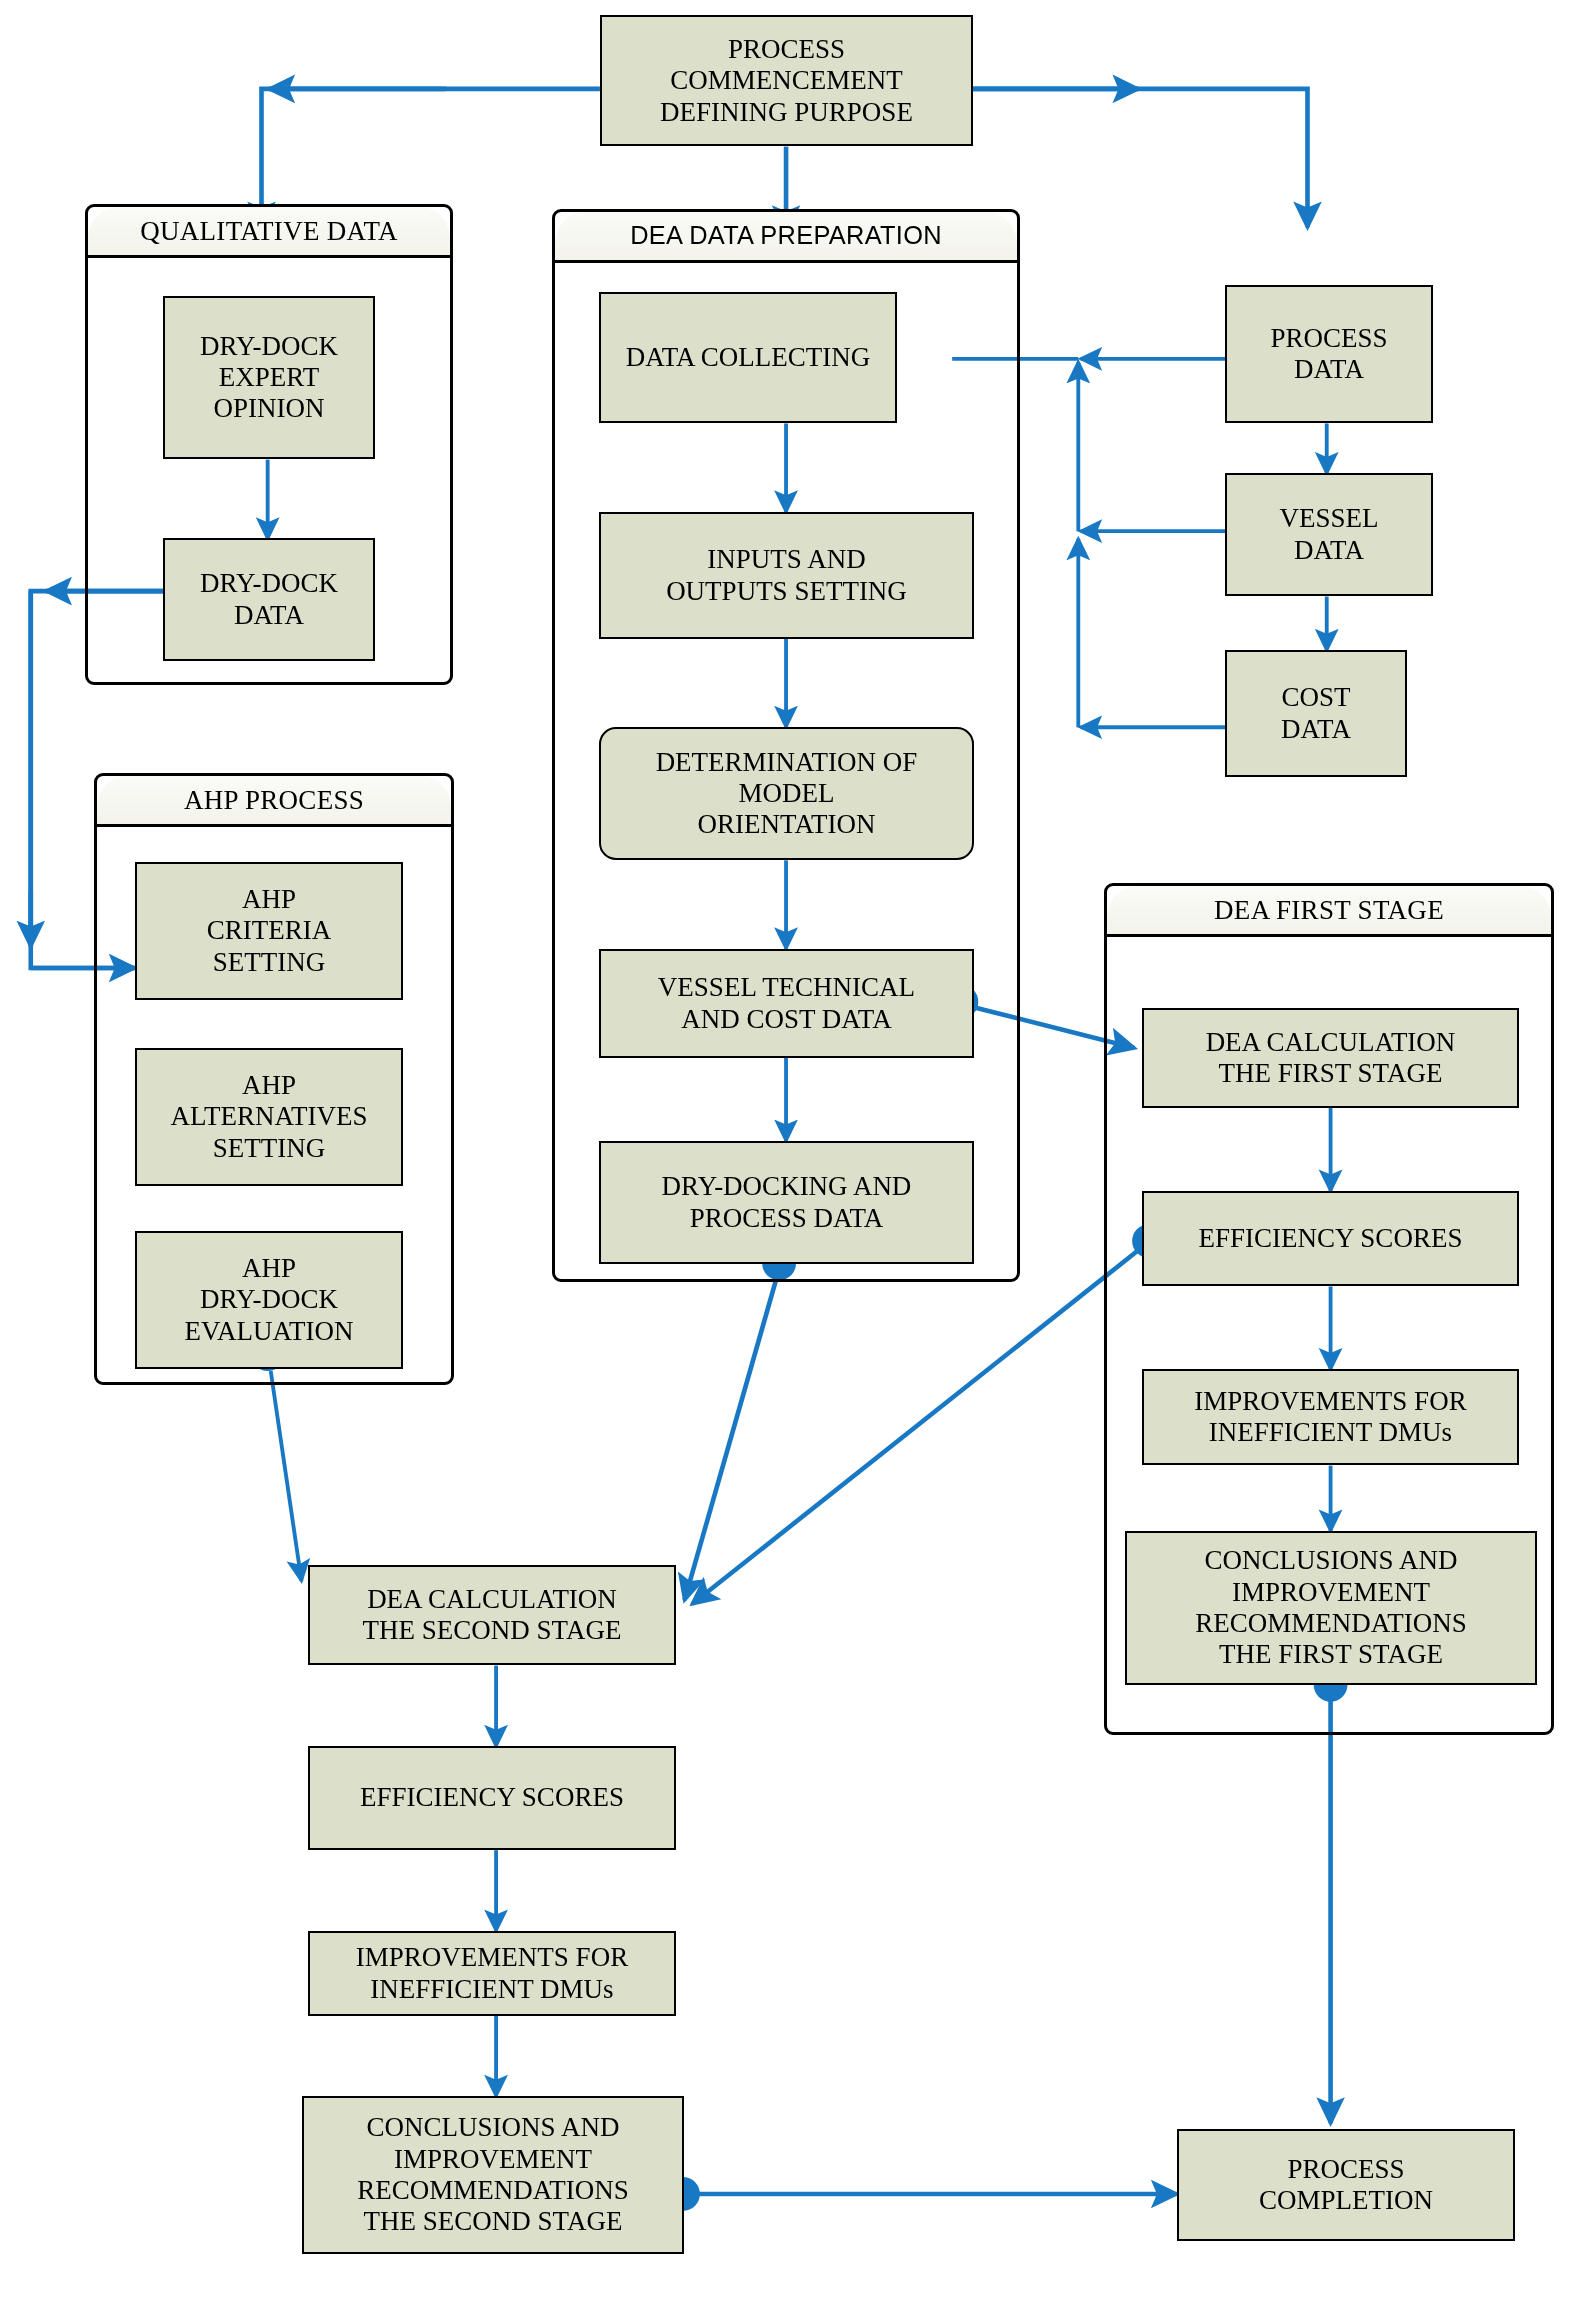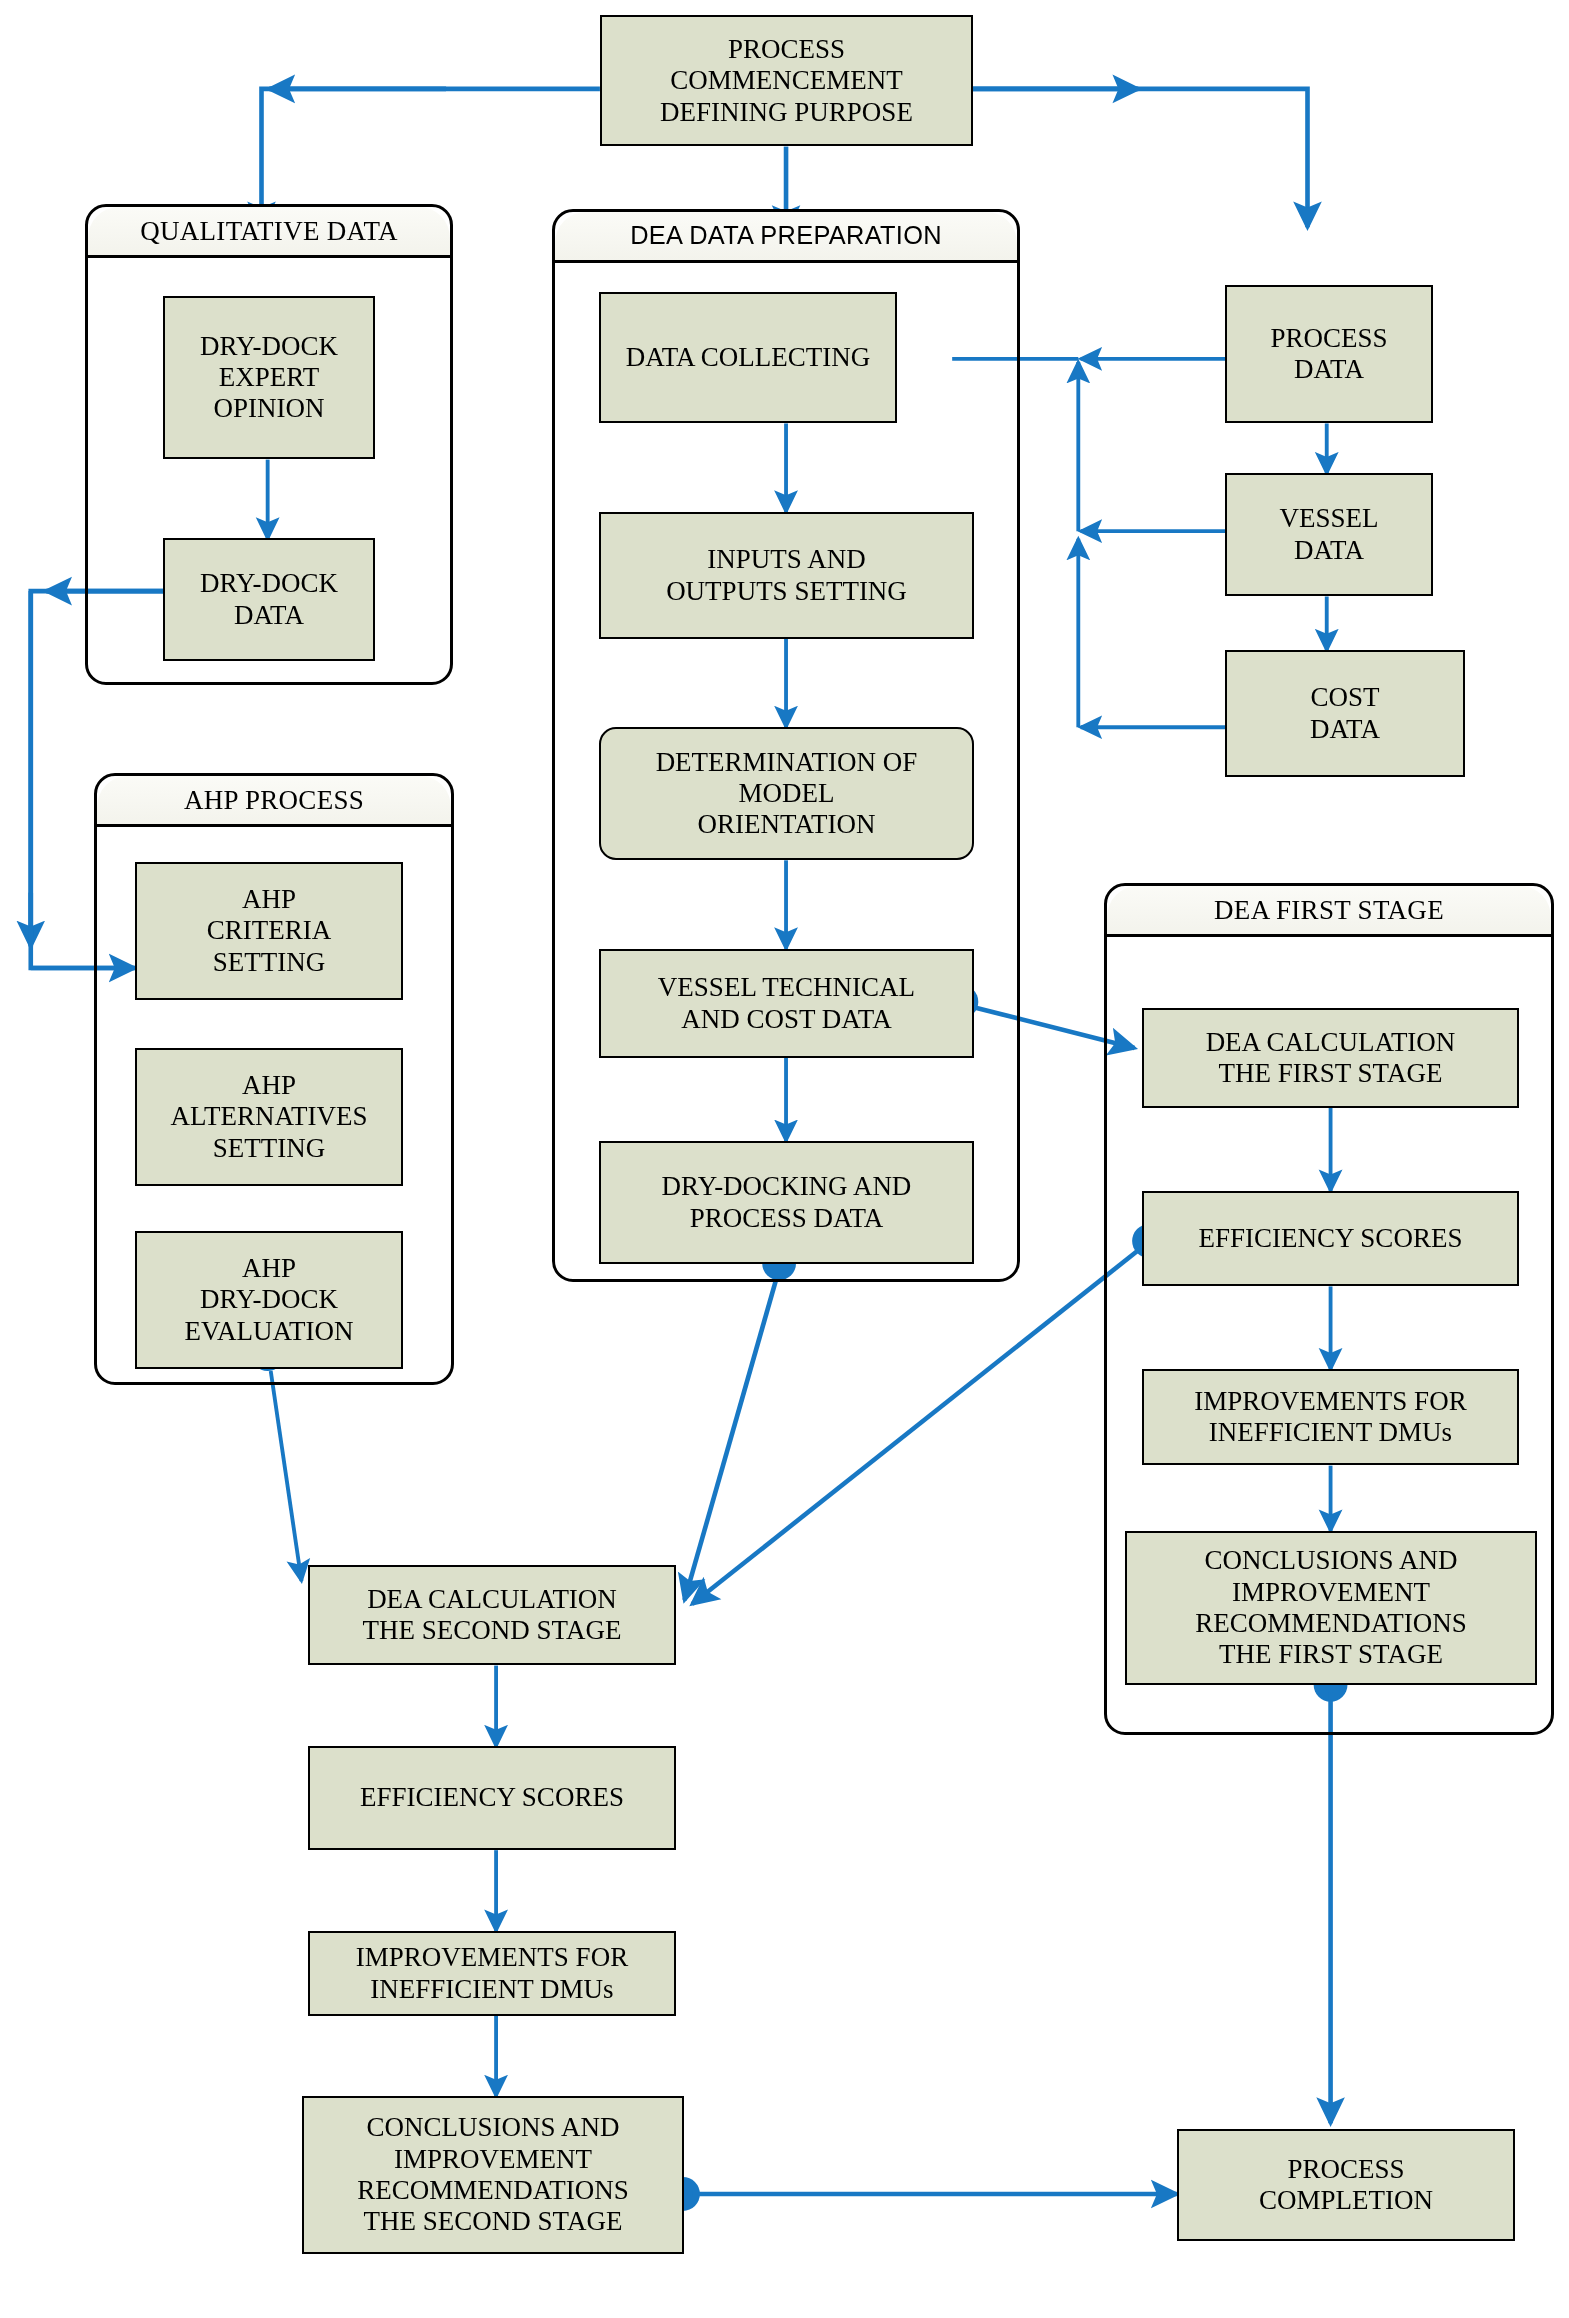--- a/index.html
+++ b/index.html
@@ -2,21 +2,21 @@
 <html style="font-size:12.3px"><head>
 <meta charset="utf-8">
 <title>DEA-AHP Process Flowchart</title>
 <style>
   html,body{margin:0;padding:0;background:#ffffff;}
   body{font-family:"Liberation Serif",serif;}
   #stage{position:relative;width:1569px;height:2319px;background:#fff;overflow:hidden;}
   #wires{position:absolute;left:0;top:0;width:1569px;height:2319px;pointer-events:none;}
 
   
-  .group{position:absolute;border:3.8px solid #000;border-radius:21px;background:transparent;box-sizing:border-box;padding-left:34px;}
+  .group{position:absolute;border:3.8px solid #000;border-radius:9px;background:transparent;box-sizing:border-box;padding-left:34px;}
   .group-hdr{position:absolute;left:0;top:0;right:0;height:51px;
              background:linear-gradient(180deg,#fbfbf7 0%,#f3f3ec 100%);
              border-bottom:3.8px solid #000;
              border-top-left-radius:31px;border-top-right-radius:31px;
              display:flex;align-items:center;justify-content:center;box-sizing:border-box;}
   .group-hdr span{font-size:27px;letter-spacing:0.3px;color:#000;white-space:nowrap;line-height:1;}
   .group-hdr.sans span{font-family:"Liberation Sans",sans-serif;font-size:25.4px;}
 
   
   .node{position:absolute;background:#dce0cb;border:2.3px solid #000;box-sizing:border-box;
@@ -189,21 +189,21 @@
   </div>
 
   <div class="node" style="left:1225px;top:285px;width:208px;height:138px;">
     <span>PROCESS
 DATA</span>
   </div>
   <div class="node" style="left:1225px;top:473px;width:208px;height:123px;">
     <span>VESSEL
 DATA</span>
   </div>
-  <div class="node" style="left:1225px;top:650px;width:240px;height:127px;">
+  <div class="node" style="left:1225px;top:650px;width:182px;height:127px;">
     <span>COST
 DATA</span>
   </div>
 
   <div class="group" style="left:94px;top:773px;width:360px;height:612px;">
     <div class="group-hdr">
       <span>AHP PROCESS</span>
     </div>
   </div>
   <div class="node" style="left:135px;top:862px;width:268px;height:138px;">

